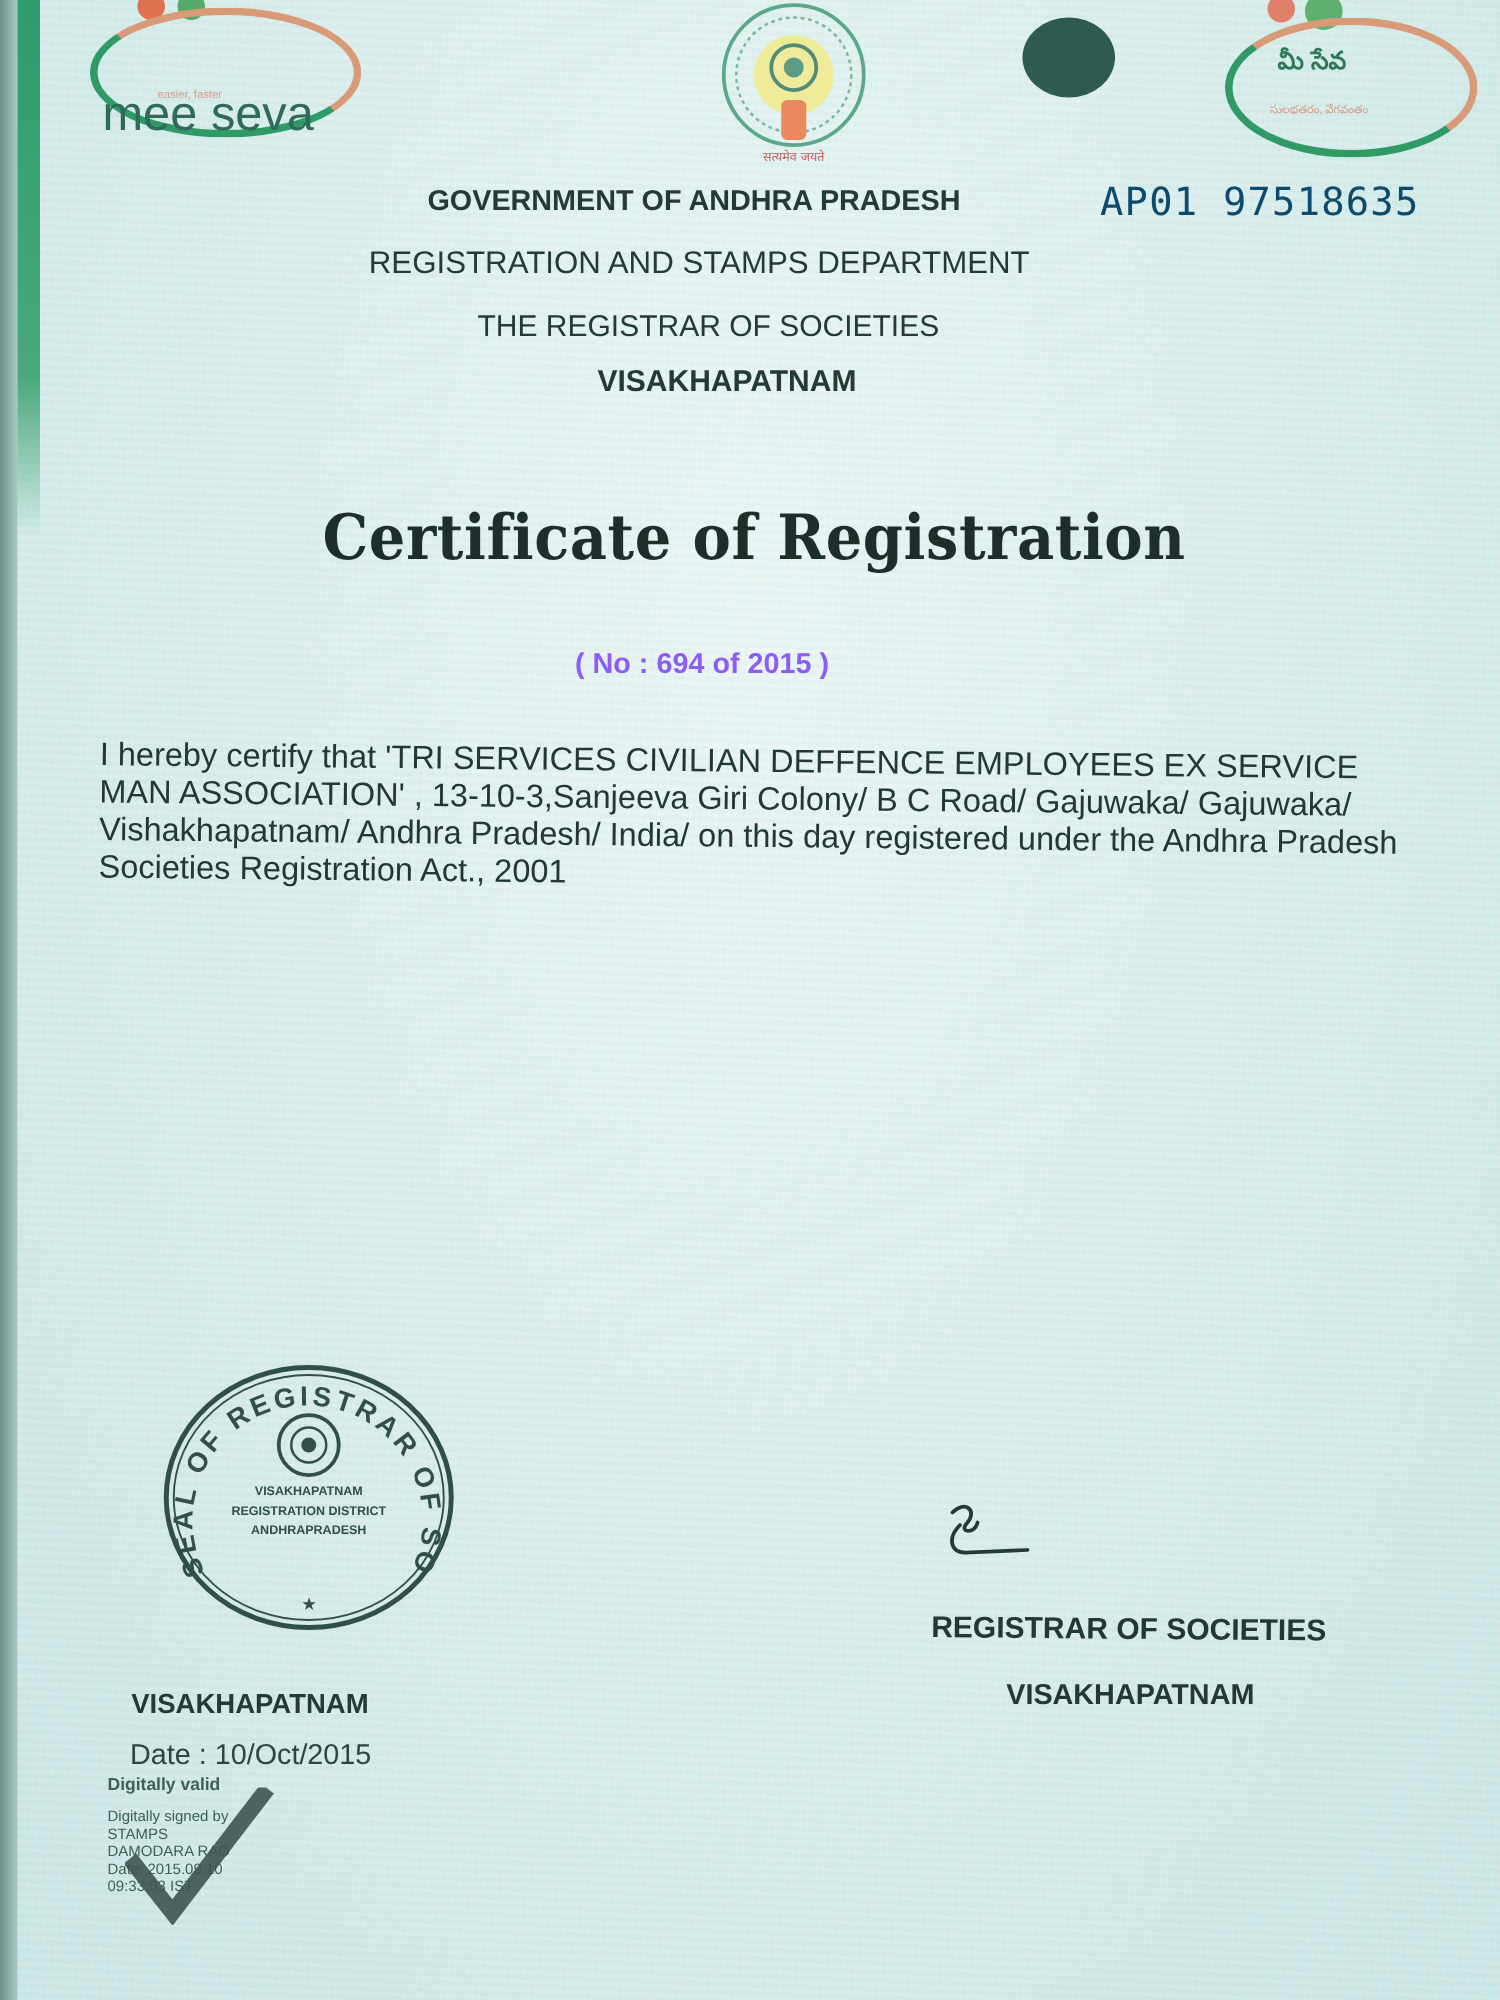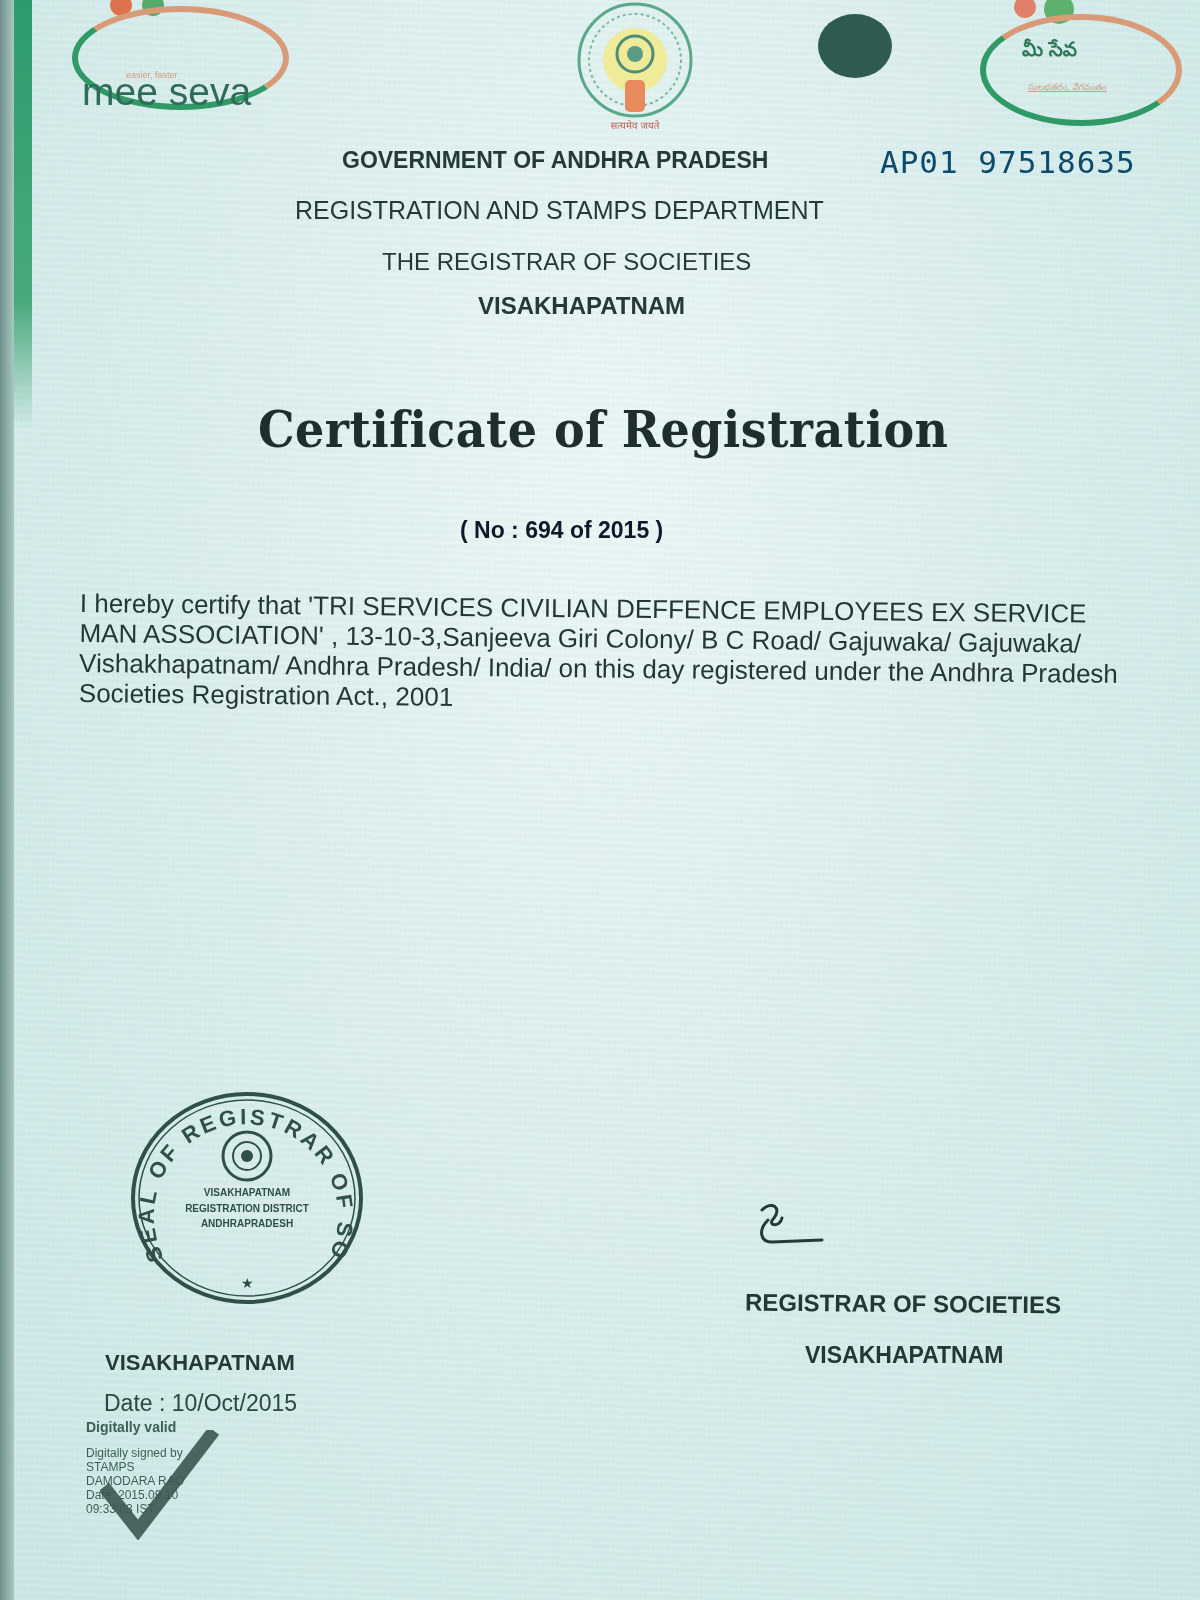--- a/index.html
+++ b/index.html
@@ -56,21 +56,21 @@
     .h3 { left: 382px; top: 248px; font-size: 24px; font-weight: normal; }
     .h4 { left: 478px; top: 292px; font-size: 24px; font-weight: bold; }
 
     .title {
       position: absolute; left: 258px; top: 400px; width: 700px;
       font-family: "DejaVu Serif", serif; font-weight: bold; font-size: 50px; color: #1d2e2b;
       letter-spacing: 0.5px; transform: scaleX(0.92); transform-origin: left;
       white-space: nowrap;
     }
     .reg-no {
-      position: absolute; left: 460px; top: 517px; font-size: 23px; font-weight: bold; color: #0f172a;
+      position: absolute; left: 460px; top: 517px; font-size: 23px; font-weight: bold; color: #8b5cf6;
       white-space: nowrap;
     }
     .body-text {
       position: absolute; left: 80px; top: 588px; width: 1040px;
       font-size: 26px; line-height: 30px; color: #233834; transform: rotate(0.6deg);
       transform-origin: left top;
     }
     
     .seal {
       position: absolute; left: 128px; top: 1088px; width: 238px; height: 218px;
@@ -126,21 +126,21 @@
   <text x="75" y="127" font-size="10" text-anchor="middle" fill="#c0605b" font-family="DejaVu Sans, sans-serif">सत्यमेव जयते</text>
 </svg>
 
 <div class="dark-dot"></div>
 
 <div class="logo-box" style="left:980px;top:0;width:210px;height:125px;">
   <div class="logo-dot" style="left:34px;top:-4px;background:#e0806a;"></div>
   <div class="logo-dot" style="left:64px;top:-6px;width:30px;height:30px;background:#5eb06e;"></div>
   <div class="logo-ring" style="left:0;top:14px;width:190px;height:100px;"></div>
   <div class="logo-text" style="left:42px;top:38px;font-size:20px;font-weight:bold;color:#2d7a5b;">మీ సేవ</div>
-  <div class="logo-tag" style="left:48px;top:82px;text-decoration:underline;">సులభతరం, వేగవంతం</div>
+  <div class="logo-tag" style="left:36px;top:82px;">సులభతరం, వేగవంతం</div>
 </div>
 
 <div class="serial">AP01 97518635</div>
 
 <div class="hdr h1">GOVERNMENT OF ANDHRA PRADESH</div>
 <div class="hdr h2">REGISTRATION AND STAMPS DEPARTMENT</div>
 <div class="hdr h3">THE REGISTRAR OF SOCIETIES</div>
 <div class="hdr h4">VISAKHAPATNAM</div>
 
 <div class="title">Certificate of Registration</div>

